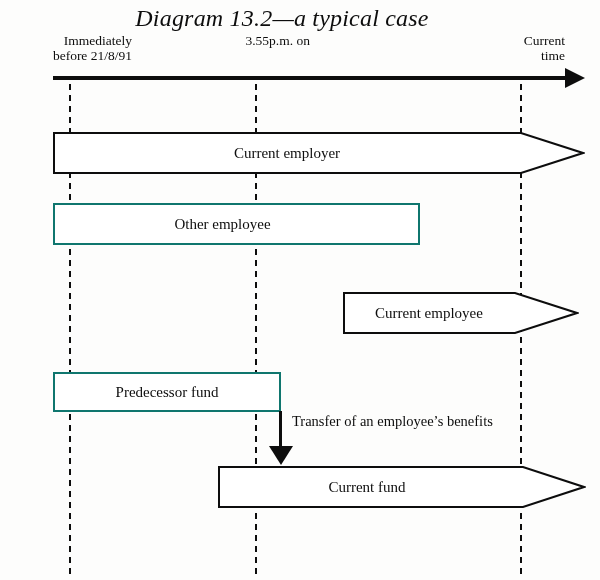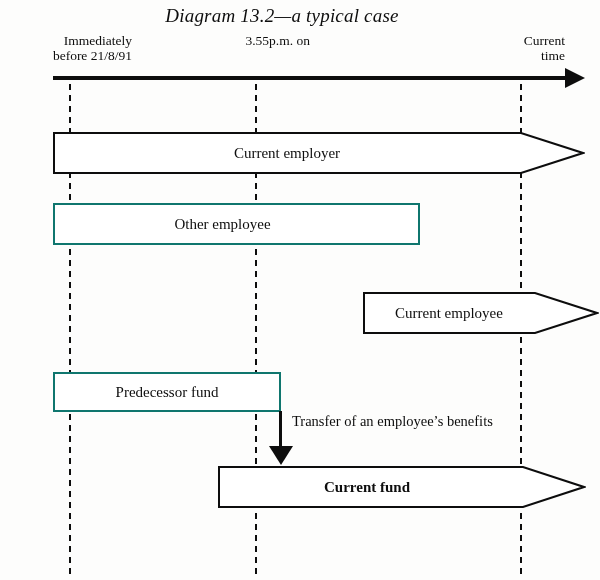--- a/index.html
+++ b/index.html
@@ -10,21 +10,21 @@
     background: #fdfdfc;
     font-family: "Liberation Serif", "DejaVu Serif", serif;
     color: #0d0d0d;
     overflow: hidden;
   }
   .title {
     position: absolute;
     top: 5px; left: 32px; width: 500px;
     text-align: center;
     font-style: italic;
-    font-size: 19px;
+    font-size: 24px;
     letter-spacing: 0.2px;
   }
   .marker {
     position: absolute;
     top: 33px;
     text-align: right;
     font-size: 13.5px;
     line-height: 15px;
   }
   .marker-left  { left: 8px;   width: 124px; }
@@ -134,35 +134,35 @@
     <svg width="532" height="42" viewBox="0 0 532 42">
       <polygon points="1,1 468,1 530,21 468,41 1,41" fill="#ffffff" stroke="#0d0d0d" stroke-width="2"></polygon>
     </svg>
     <div class="bar-label" style="left:0; width:468px;">Current employer</div>
   </div>
 
   <div class="box" style="left:53px; top:203px; width:335px; height:38px; padding-right:28px; box-sizing:content-box;">
     <span class="bar-label">Other employee</span>
   </div>
 
-  <div class="shape" style="left:363px; top:292px; width:236px; height:42px;">
+  <div class="shape" style="left:343px; top:292px; width:236px; height:42px;">
     <svg width="236" height="42" viewBox="0 0 236 42">
       <polygon points="1,1 172,1 234,21 172,41 1,41" fill="#ffffff" stroke="#0d0d0d" stroke-width="2"></polygon>
     </svg>
     <div class="bar-label" style="left:0; width:172px;">Current employee</div>
   </div>
 
   <div class="box" style="left:53px; top:372px; width:224px; height:36px;">
     <span class="bar-label">Predecessor fund</span>
   </div>
 
   <div class="transfer-stem"></div>
   <div class="transfer-head"></div>
   <div class="transfer-label">Transfer of an employee’s benefits</div>
 
   <div class="shape" style="left:218px; top:466px; width:368px; height:42px;">
     <svg width="368" height="42" viewBox="0 0 368 42">
       <polygon points="1,1 305,1 366,21 305,41 1,41" fill="#ffffff" stroke="#0d0d0d" stroke-width="2"></polygon>
     </svg>
-    <div class="bar-label" style="left:0; width:298px;font-weight:bold;">Current fund</div>
+    <div class="bar-label" style="left:0; width:298px;">Current fund</div>
   </div>
 
 </div>
 
 </body></html>

